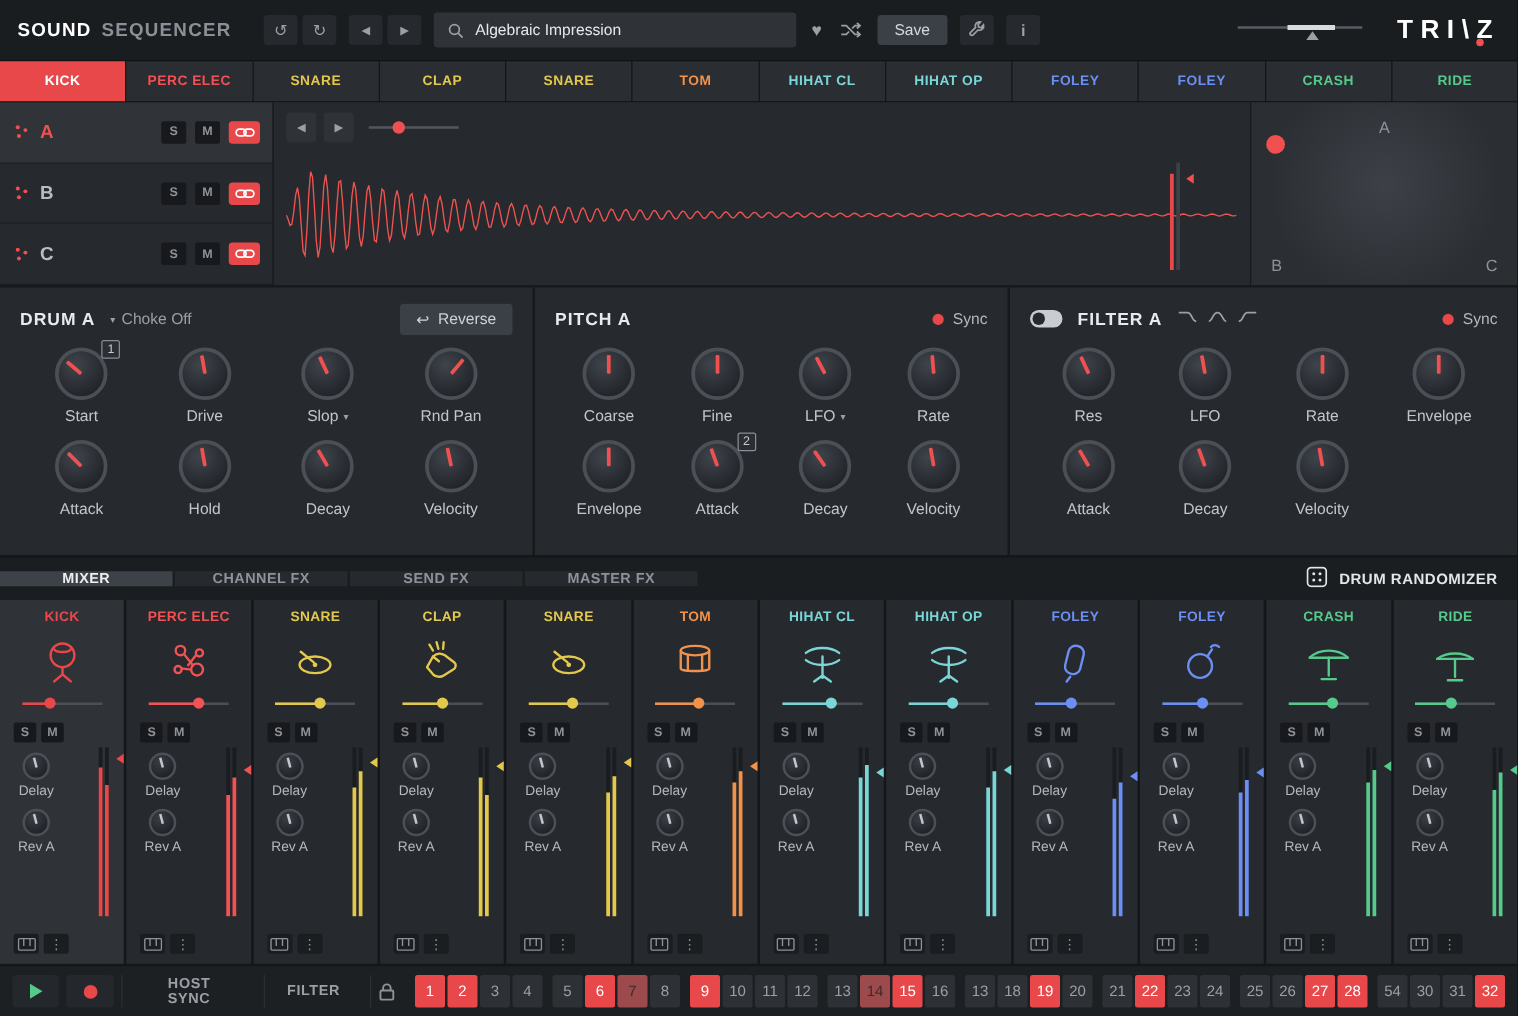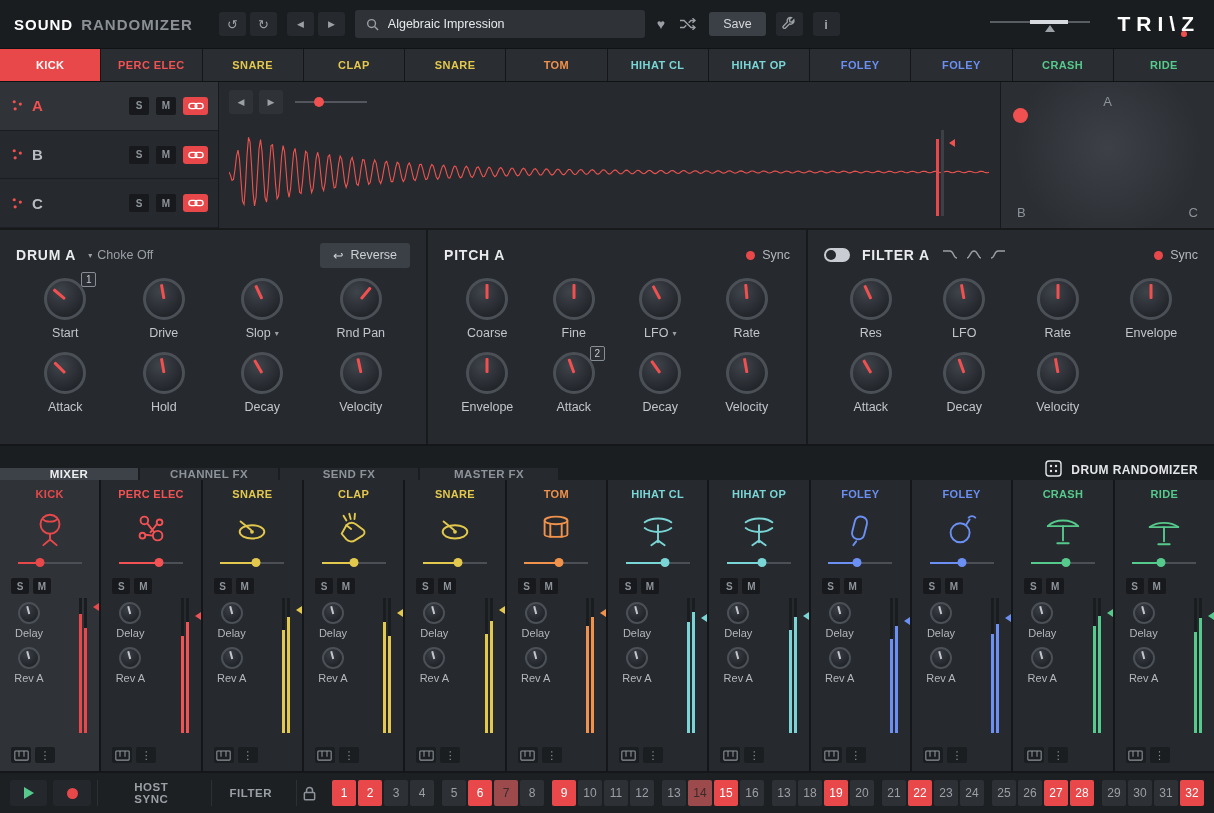--- a/index.html
+++ b/index.html
@@ -82,21 +82,21 @@
   .fcurves{display:flex;gap:8px;color:#9aa0a6;align-items:center;}
   .knob-grid{display:grid;grid-template-columns:repeat(4,1fr);margin-top:8px;row-gap:12px;}
   .knob-cell{display:flex;flex-direction:column;align-items:center;gap:6px;}
   .knob{width:42px;height:42px;border-radius:50%;border:3px solid #4b5057;background:radial-gradient(circle at 38% 30%,#3f444b,#22252a 75%);position:relative;}
   .needle{position:absolute;left:50%;top:3px;width:3px;height:15px;background:#f0504f;border-radius:1px;transform:translateX(-50%);transform-origin:50% 15px;}
   .badge{position:absolute;top:-9px;right:-13px;min-width:15px;height:15px;border:1px solid #878d94;border-radius:2px;background:#2b2e33;color:#c6cad0;font-size:10px;display:flex;align-items:center;justify-content:center;padding:0 2px;}
   .knob-label{font-size:12.5px;color:#c2c6cc;display:flex;align-items:center;gap:4px;}
   .kl-caret{font-size:8px;color:#9aa0a6;}
 
   
-  .fx-tabs{height:36px;display:flex;background:#1b1e21;border-top:2px solid #141619;align-items:flex-end;}
+  .fx-tabs{height:36px;display:flex;background:#1b1e21;border-top:2px solid #141619;align-items:center;}
   .fx-list{display:flex;gap:2px;}
   .fx-tab{width:138px;display:flex;align-items:center;justify-content:center;background:#26292d;color:#8d939a;font-size:11.5px;font-weight:bold;letter-spacing:.4px;cursor:pointer;}
   .fx-tab.active{background:#3d4248;color:#eceef0;}
   .randomizer{margin-left:auto;display:flex;align-items:center;gap:9px;padding:0 16px;color:#e3e5e8;font-size:12px;font-weight:bold;letter-spacing:.4px;cursor:pointer;}
 
   
   .mixer{flex:1;display:flex;gap:2px;background:#141619;}
   .strip{flex:1;background:#26292d;position:relative;display:flex;flex-direction:column;align-items:center;padding-top:8px;cursor:pointer;}
   .strip.selected{background:#2f3338;}
   .strip-name{font-size:11px;font-weight:bold;color:var(--c);letter-spacing:.3px;white-space:nowrap;}
@@ -135,21 +135,21 @@
   .step.grp{margin-left:6px;}
 </style>
 </head>
 <body>
 
 <div id="app">
 
   <header class="topbar">
     <div class="brand">
       <span class="b">SOUND</span>
-      <span class="l">RANDOMIZER</span>
+      <span class="l">SEQUENCER</span>
     </div>
     <div class="tb-group">
       <button class="tb-btn">
           <span>↺</span>
         </button>
       <button class="tb-btn">
           <span>↻</span>
         </button>
     </div>
     <div class="tb-group">
@@ -1244,20 +1244,20 @@
         <span class="step on">19</span>
         <span class="step off">20</span>
         <span class="step off grp">21</span>
         <span class="step on">22</span>
         <span class="step off">23</span>
         <span class="step off">24</span>
         <span class="step off grp">25</span>
         <span class="step off">26</span>
         <span class="step on">27</span>
         <span class="step on">28</span>
-        <span class="step off grp">29</span>
+        <span class="step off grp">54</span>
         <span class="step off">30</span>
         <span class="step off">31</span>
         <span class="step on">32</span>
       </div>
   </footer>
 
 </div>
 
 </body></html>

